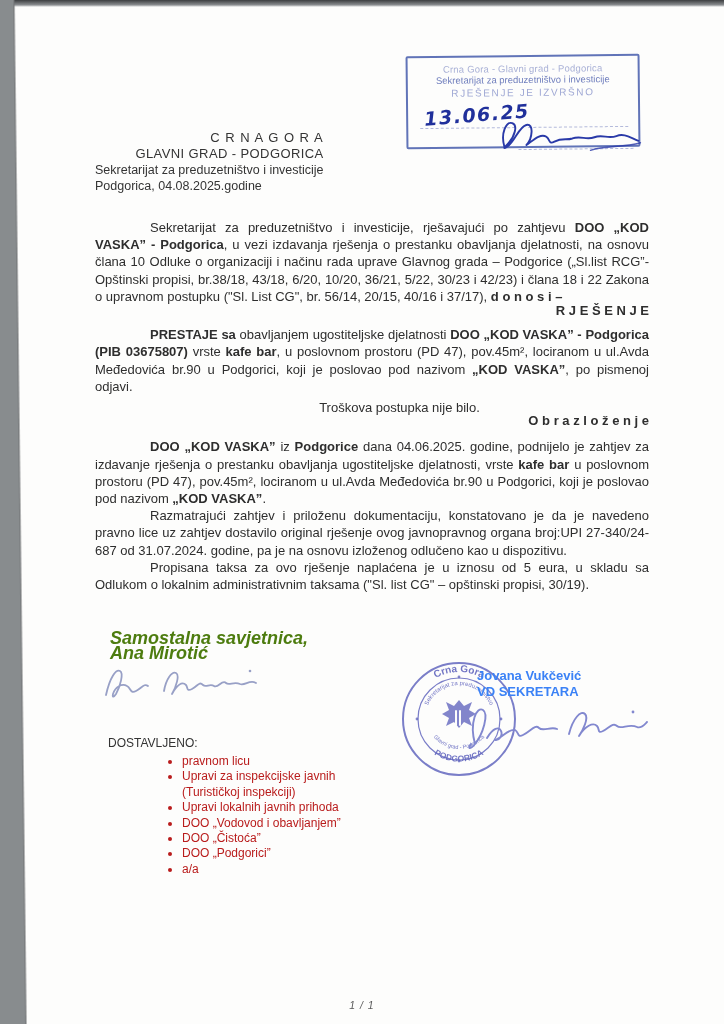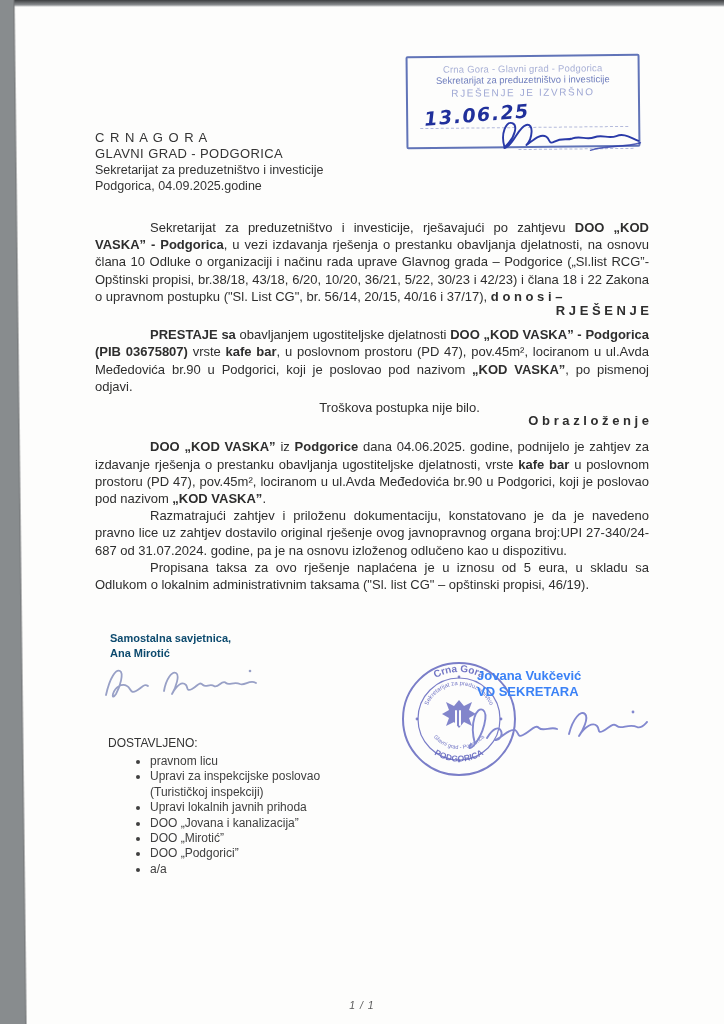--- a/index.html
+++ b/index.html
@@ -7,21 +7,21 @@
         font-family:"Liberation Sans","DejaVu Sans",sans-serif;color:#2e2e2e;}
   
   .scan-top{position:absolute;left:0;top:0;width:724px;height:7px;
             background:linear-gradient(#3c3e40,#8a8d90 70%,rgba(160,162,165,0));z-index:5;}
   .scan-left{position:absolute;left:0;top:0;width:30px;height:1024px;background:#888c8e;
              clip-path:polygon(0 0,14px 0,26px 100%,0 100%);z-index:5;}
   .scan-left-edge{position:absolute;left:0;top:0;width:30px;height:1024px;background:#6f7274;
              clip-path:polygon(13px 0,15px 0,27px 100%,25px 100%);opacity:.5;z-index:6;}
   
   .hdr{position:absolute;left:95px;top:130px;font-size:12.5px;line-height:16px;color:#343434;}
-  .hdr .l1{font-size:13px;letter-spacing:1px;}
+  .hdr .l1{font-size:13px;letter-spacing:1px;text-align:right;}
   
   .tstamp{position:absolute;left:406px;top:55px;width:234px;height:93px;
           border:2.5px solid rgba(62,86,168,.82);border-radius:2px;transform:rotate(-.6deg);
           box-sizing:border-box;text-align:center;padding-top:6px;}
   .tstamp .r1{font-size:9.5px;color:rgba(96,112,182,.55);letter-spacing:.2px;}
   .tstamp .r2{font-size:9.5px;color:rgba(74,92,172,.8);}
   .tstamp .r3{font-size:10px;color:rgba(100,115,188,.62);letter-spacing:1.6px;margin-top:2px;}
   .tstamp .dline{position:absolute;border-bottom:1px dashed rgba(90,105,180,.45);height:0;}
   .tstamp .d1{left:12px;top:70px;width:95px;}
   .tstamp .d2{left:120px;top:70px;width:100px;}
@@ -32,48 +32,48 @@
   
   .doc{position:absolute;left:95px;top:219px;width:554px;font-size:13px;line-height:17.2px;text-align:justify;}
   .doc p{margin:0;}
   .ind{text-indent:55px;}
   .b{font-weight:bold;}
   .hcent{text-align:right;font-weight:bold;}
   .h1{margin:-3px 0 7px 0 !important;}
   .h2{margin:-4px 0 9px 0 !important;}
   .tro{margin-top:4px !important;text-align:center;}
   
-  .sig-left{position:absolute;left:110px;top:631px;font-size:11px;line-height:15px;font-weight:bold;color:#0c4a6e;}
+  .sig-left{position:absolute;left:110px;top:631px;font-size:18px;line-height:15px;font-weight:bold;color:#4d7c0f;font-style:italic;}
   .sig-left svg{position:absolute;left:-12px;top:28px;overflow:visible;}
   .sig-right{position:absolute;left:477px;top:668px;font-size:13px;line-height:16px;font-weight:bold;color:#3b82f6;}
   .sig-right svg{position:absolute;left:-18px;top:32px;overflow:visible;}
   .rstamp{position:absolute;left:398px;top:658px;width:122px;height:122px;}
   
   .dost{position:absolute;left:108px;top:736px;font-size:12px;color:#333;}
   .dost .t{font-weight:normal;margin-bottom:4px;}
   .dost ul{margin:0;padding:0 0 0 42px;width:270px;}
-  .dost li{line-height:15.4px;white-space:pre-line;color:#404040;}
+  .dost li{line-height:15.4px;white-space:pre-line;color:#b91c1c;margin-left:32px;}
   
   .pagefoot{position:absolute;left:0;top:999px;width:724px;text-align:center;
             font-size:10.5px;font-style:italic;color:#5a5a5a;letter-spacing:1px;}
   .ink{fill:none;stroke-linecap:round;stroke-linejoin:round;}
 </style>
 </head>
 <body>
 
 <div id="page">
   <div class="scan-top"></div>
   <div class="scan-left"></div>
   <div class="scan-left-edge"></div>
 
   <div class="hdr">
     <div class="l1">C R N A   G O R A</div>
     <div class="l1" style="letter-spacing:.4px">GLAVNI  GRAD - PODGORICA</div>
     <div>Sekretarijat za preduzetništvo i investicije</div>
-    <div>Podgorica, 04.09.2025.godine</div>
+    <div>Podgorica, 04.08.2025.godine</div>
   </div>
 
   <div class="tstamp">
     <div class="r1">Crna Gora - Glavni grad - Podgorica</div>
     <div class="r2">Sekretarijat za preduzetništvo i investicije</div>
     <div class="r3">RJEŠENJE JE IZVRŠNO</div>
     <div class="dline d1"></div>
     <div class="dline d2"></div>
     <div class="dline d3"></div>
     <div class="hand-date">13.06.25</div>
@@ -84,21 +84,21 @@
   </div>
 
   <div class="doc">
     <p class="ind"><span>Sekretarijat za preduzetništvo i investicije, rješavajući po zahtjevu </span><span class="b">DOO „KOD VASKA” - Podgorica</span><span>, u vezi izdavanja rješenja o prestanku obavljanja djelatnosti, na osnovu člana 10 Odluke o organizaciji i načinu rada uprave Glavnog grada – Podgorice („Sl.list RCG”-Opštinski propisi, br.38/18, 43/18, 6/20, 10/20, 36/21, 5/22, 30/23 i 42/23) i člana 18 i 22 Zakona o upravnom postupku ("Sl. List CG", br. 56/14, 20/15, 40/16 i 37/17), </span><span class="b">d o n o s i –</span></p>
     <p class="hcent h1">R J E Š E N J E</p>
     <p class="ind"><span class="b">PRESTAJE sa</span><span> obavljanjem ugostiteljske djelatnosti </span><span class="b">DOO „KOD VASKA” - Podgorica (PIB 03675807)</span><span> vrste </span><span class="b">kafe bar</span><span>, u poslovnom prostoru (PD 47), pov.45m², lociranom u ul.Avda Međedovića br.90 u Podgorici, koji je poslovao pod nazivom </span><span class="b">„KOD VASKA”</span><span>, po pismenoj odjavi.</span></p>
     <p class="ind tro">Troškova postupka nije bilo.</p>
     <p class="hcent h2">O b r a z l o ž e n j e</p>
     <p class="ind"><span class="b">DOO „KOD VASKA”</span><span> iz </span><span class="b">Podgorice</span><span> dana 04.06.2025. godine, podnijelo je zahtjev za izdavanje rješenja o prestanku obavljanja ugostiteljske djelatnosti, vrste </span><span class="b">kafe bar</span><span> u poslovnom prostoru (PD 47), pov.45m², lociranom u ul.Avda Međedovića br.90 u Podgorici, koji je poslovao pod nazivom </span><span class="b">„KOD VASKA”</span><span>.</span></p>
     <p class="ind"><span>Razmatrajući zahtjev i priloženu dokumentaciju, konstatovano je da je navedeno pravno lice uz zahtjev dostavilo original rješenje ovog javnopravnog organa broj:UPI 27-340/24-687 od 31.07.2024. godine, pa je na osnovu izloženog odlučeno kao u dispozitivu.</span></p>
-    <p class="ind"><span>Propisana taksa za ovo rješenje naplaćena je u iznosu od 5 eura, u skladu sa Odlukom o lokalnim administrativnim taksama ("Sl. list CG" – opštinski propisi, 46/19).</span></p>
+    <p class="ind"><span>Propisana taksa za ovo rješenje naplaćena je u iznosu od 5 eura, u skladu sa Odlukom o lokalnim administrativnim taksama ("Sl. list CG" – opštinski propisi, 30/19).</span></p>
   </div>
 
   <div class="sig-left">
     <div>Samostalna savjetnica,</div>
     <div>Ana Mirotić</div>
     <svg width="170" height="48">
       <path class="ink" stroke="#98a0c6" stroke-width="1.8" d="M8 36 C12 18 18 10 22 12 C26 14 22 28 18 35 C16 38 14 39 15 35 C17 28 24 24 29 27 C33 29 32 35 38 32 C44 29 46 24 50 27"></path>
       <path class="ink" stroke="#98a0c6" stroke-width="1.8" d="M66 32 C68 20 74 12 78 14 C82 16 78 28 74 35 C79 26 84 22 88 26 C90 28 88 33 94 30 C100 27 101 22 105 26 C108 29 112 24 116 27 C120 30 124 20 128 24 C131 27 136 22 142 25 C147 27 152 20 158 24"></path>
       <circle cx="152" cy="12" r="1.3" fill="#98a0c6"></circle>
     </svg>
@@ -142,24 +142,24 @@
       <path class="ink" stroke="#8288cf" stroke-width="1.9" d="M28 38 C34 28 40 26 42 31 C44 35 40 41 36 40 C42 39 50 28 56 30 C60 32 58 38 64 35 C72 31 76 24 80 28 C84 32 92 26 98 29"></path>
       <path class="ink" stroke="#8288cf" stroke-width="1.9" d="M110 34 C114 18 122 10 126 14 C130 18 124 30 120 36 C126 26 134 22 138 26 C141 29 138 34 144 31 C150 28 154 22 158 26 C162 30 170 23 178 27 C182 29 186 24 188 22"></path>
       <circle cx="174" cy="12" r="1.4" fill="#8288cf"></circle>
     </svg>
   </div>
 
   <div class="dost">
     <div class="t">DOSTAVLJENO:</div>
     <ul>
         <li>pravnom licu</li>
-        <li>Upravi za inspekcijske poslovao
+        <li>Upravi za inspekcijske javnih
 (Turističkoj inspekciji)</li>
         <li>Upravi lokalnih javnih prihoda</li>
-        <li>DOO „Jovana i kanalizacija”</li>
-        <li>DOO „Mirotić”</li>
+        <li>DOO „Vodovod i obavljanjem”</li>
+        <li>DOO „Čistoća”</li>
         <li>DOO „Podgorici”</li>
         <li>a/a</li>
       </ul>
   </div>
 
   <div class="pagefoot">1 / 1</div>
 </div>
 
 </body></html>

